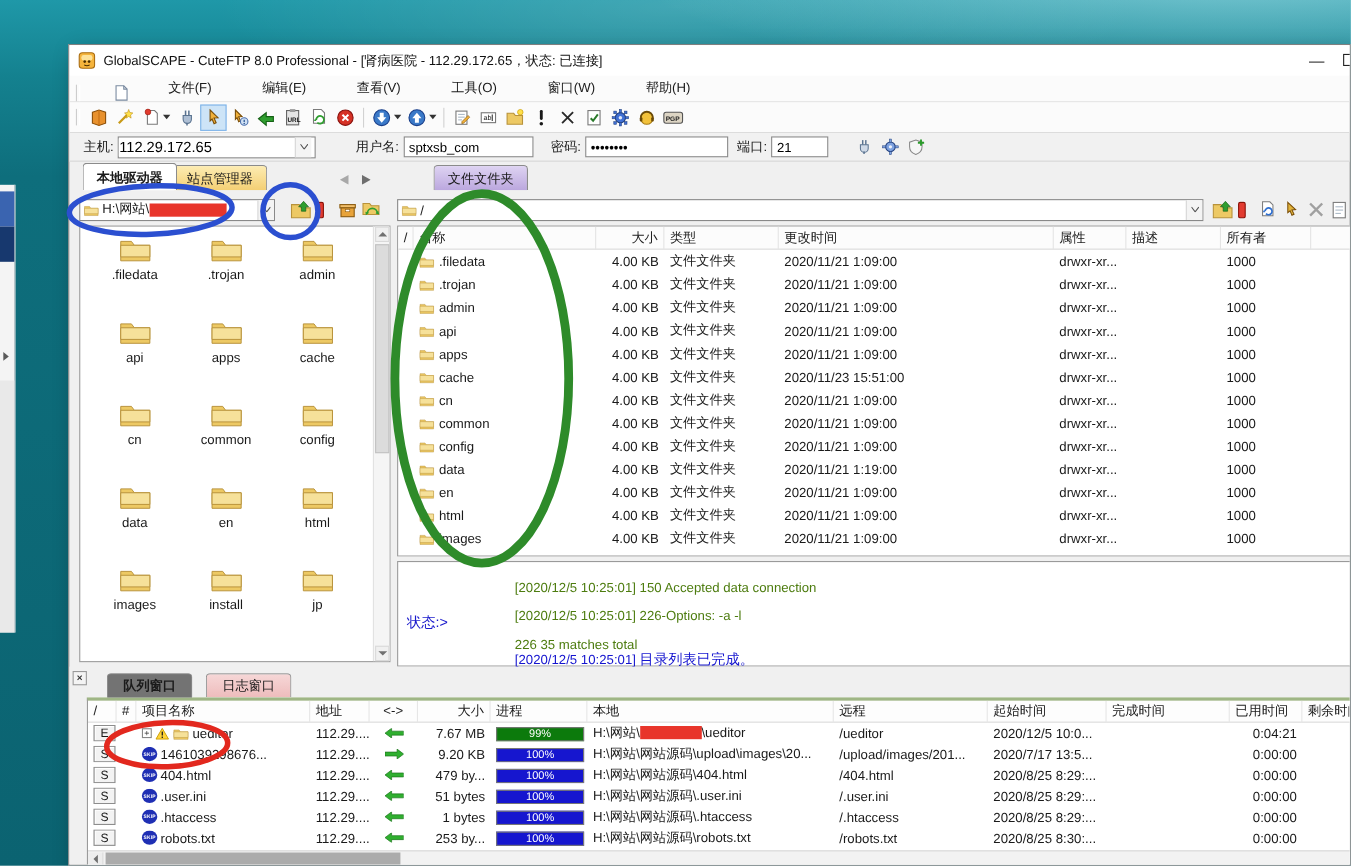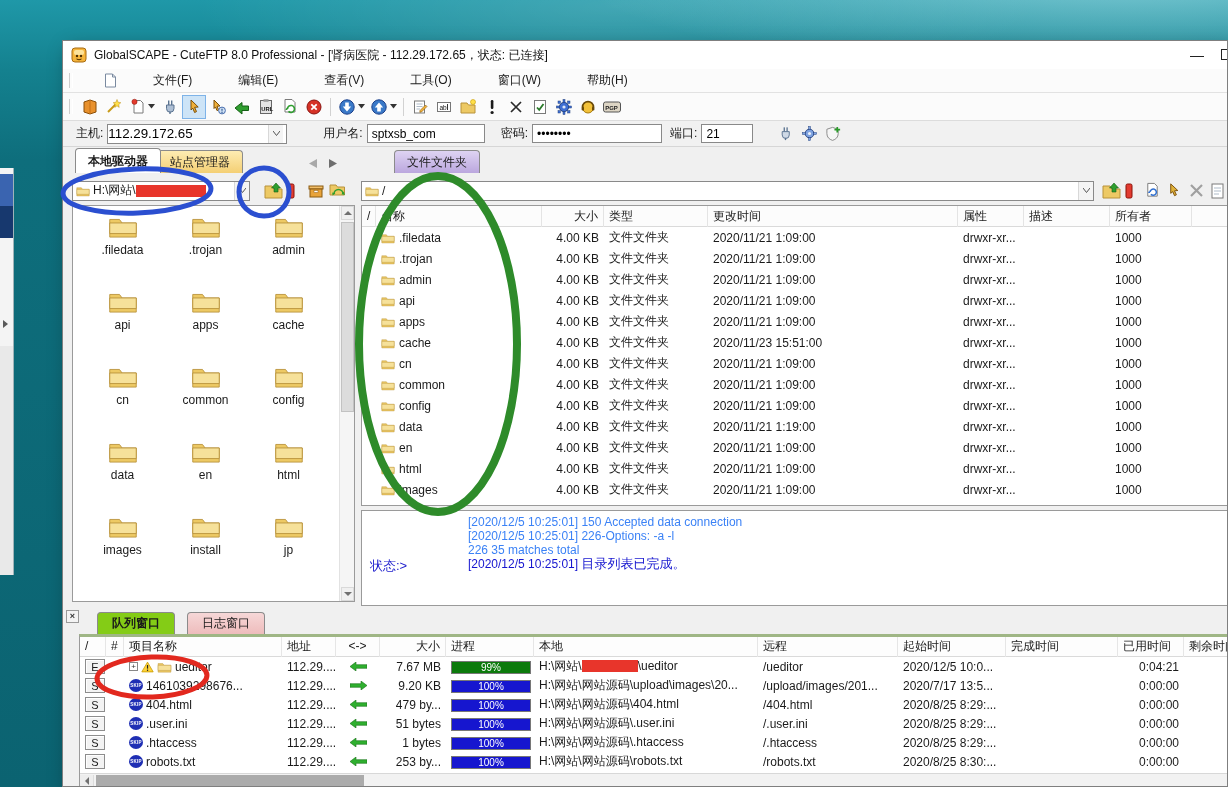--- a/index.html
+++ b/index.html
@@ -21,21 +21,21 @@
 
   
   .win { position:absolute; left:62px; top:40px; width:1166px; height:747px; background:#f0f0f0;
          border:1px solid #7f7f7f; box-shadow:6px 8px 18px rgba(0,0,0,.35); overflow:hidden; }
 
   .titlebar { position:absolute; left:0; top:0; width:100%; height:28px; background:#fff; display:flex; align-items:center; padding-left:8px; }
   .wtitle { margin-left:7px; font-size:12px; color:#111; white-space:nowrap; }
   .cap-min { position:absolute; left:1112px; top:0; width:44px; height:27px; display:flex; align-items:center; justify-content:center; font-size:14px; color:#222; }
   .cap-max { position:absolute; left:1158px; top:8px; width:14px; height:11px; border:1.5px solid #222; background:#fff; }
 
-  .menubar { position:absolute; left:0; top:28px; width:100%; height:24px; background:#fbfbfb; border-bottom:1px solid #e2e2e2; display:flex; align-items:center; padding-left:4px;gap:26px; }
+  .menubar { position:absolute; left:0; top:28px; width:100%; height:24px; background:#fbfbfb; border-bottom:1px solid #e2e2e2; display:flex; align-items:flex-end; padding-left:4px;gap:26px; }
   .grip { width:4px; height:15px; border-left:1px solid #cdcdcd; border-right:1px solid #fff; margin:0 5px 0 2px; }
   .mitem { padding:3px 10px; white-space:nowrap; }
 
   .toolbar { position:absolute; left:0; top:52px; width:100%; height:28px; background:#fbfbfb; border-bottom:1px solid #dcdcdc; display:flex; align-items:center; padding-left:4px; }
   .tb { width:24px; height:24px; display:flex; align-items:center; justify-content:center; background:transparent; border:1px solid transparent; }
   .tb.sel { background:#cde4f7; border:1px solid #7eb3e8; }
   .tb.wcaret { width:32px; }
   .tsep { width:1px; height:18px; background:#d2d2d2; margin:0 4px; }
   .dcar { margin-left:2px; }
 
@@ -78,31 +78,31 @@
   .rhead .hr { text-align:right; }
   .rrow { height:21px; }
   .rrow .rc { padding:0 5px; white-space:nowrap; overflow:hidden; }
   .c-name { display:flex; align-items:center; gap:4px; }
   .c-size { text-align:right; }
   .hsplitr { position:absolute; left:298px; top:465px; width:868px; height:4px; background:#f0f0f0; }
   .logbox { position:absolute; left:298px; top:469px; width:868px; height:96px; border:1px solid #9a9a9a; background:#fff; display:flex; }
   .logleft { width:100px; position:relative; }
   .stlabel { position:absolute; left:8px; top:46px; color:#1a1acc; font-size:13px; }
   .logright { padding:4px 0 0 6px; line-height:14px; }
-  .logline { color:#3b82f6; white-space:nowrap; }
+  .logline { color:#4d7c0f; white-space:nowrap;margin-top:12px; }
   .stline { color:#1515cf; white-space:nowrap; }
   .stline .zh { font-size:13px; }
 
   
   .queue { position:absolute; left:0; top:565px; width:1166px; height:182px; background:#f0f0f0; }
   .qclose { position:absolute; left:3px; top:4px; width:13px; height:13px; border:1px solid #9a9a9a; background:#f4f4f4; display:flex; align-items:center; justify-content:center; font-size:9px; font-weight:bold; color:#333; line-height:1; }
   .qgriph { position:absolute; left:18px; top:30px; width:3px; height:140px; border-left:1px solid #d8d8d8; border-right:1px solid #fff; }
   .qtab { position:absolute; bottom:0; height:22px; border:1px solid #8b8b8b; border-bottom:none; border-radius:4px 4px 0 0; display:flex; align-items:center; padding:0 14px; white-space:nowrap; }
   .qtabs { position:absolute; left:26px; top:2px; width:400px; height:26px; }
-  .qtab.qa { left:8px; background:#84cc16; font-weight:bold; z-index:2; }
+  .qtab.qa { left:8px; background:#737373; font-weight:bold; z-index:2; }
   .qtab.qb { left:98px; background:linear-gradient(#f6d7d7,#eebcbc); }
   .qcontent { position:absolute; left:16px; top:28px; width:1150px; bottom:0; border:1px solid #9a9a9a; border-top:3px solid #9fb685; background:#fff; overflow:hidden; }
   .qgrid { display:grid; grid-template-columns:26px 18px 158px 54px 44px 66px 88px 224px 140px 108px 112px 66px minmax(40px,1fr); align-items:center; }
   .qhead { height:20px; background:#fdfdfd; border-bottom:1px solid #dadada; }
   .qhead .hc { border-right:1px solid #e6e6e6; padding:0 5px; line-height:19px; height:20px; white-space:nowrap; overflow:hidden; }
   .qhead .hr { text-align:right; }
   .qhead .hcen { text-align:center; }
   .qrow { height:19px; }
   .qrow .qc { padding:0 5px; white-space:nowrap; overflow:hidden; }
   .qc.cen { text-align:center; } .qc.rt { text-align:right; }

